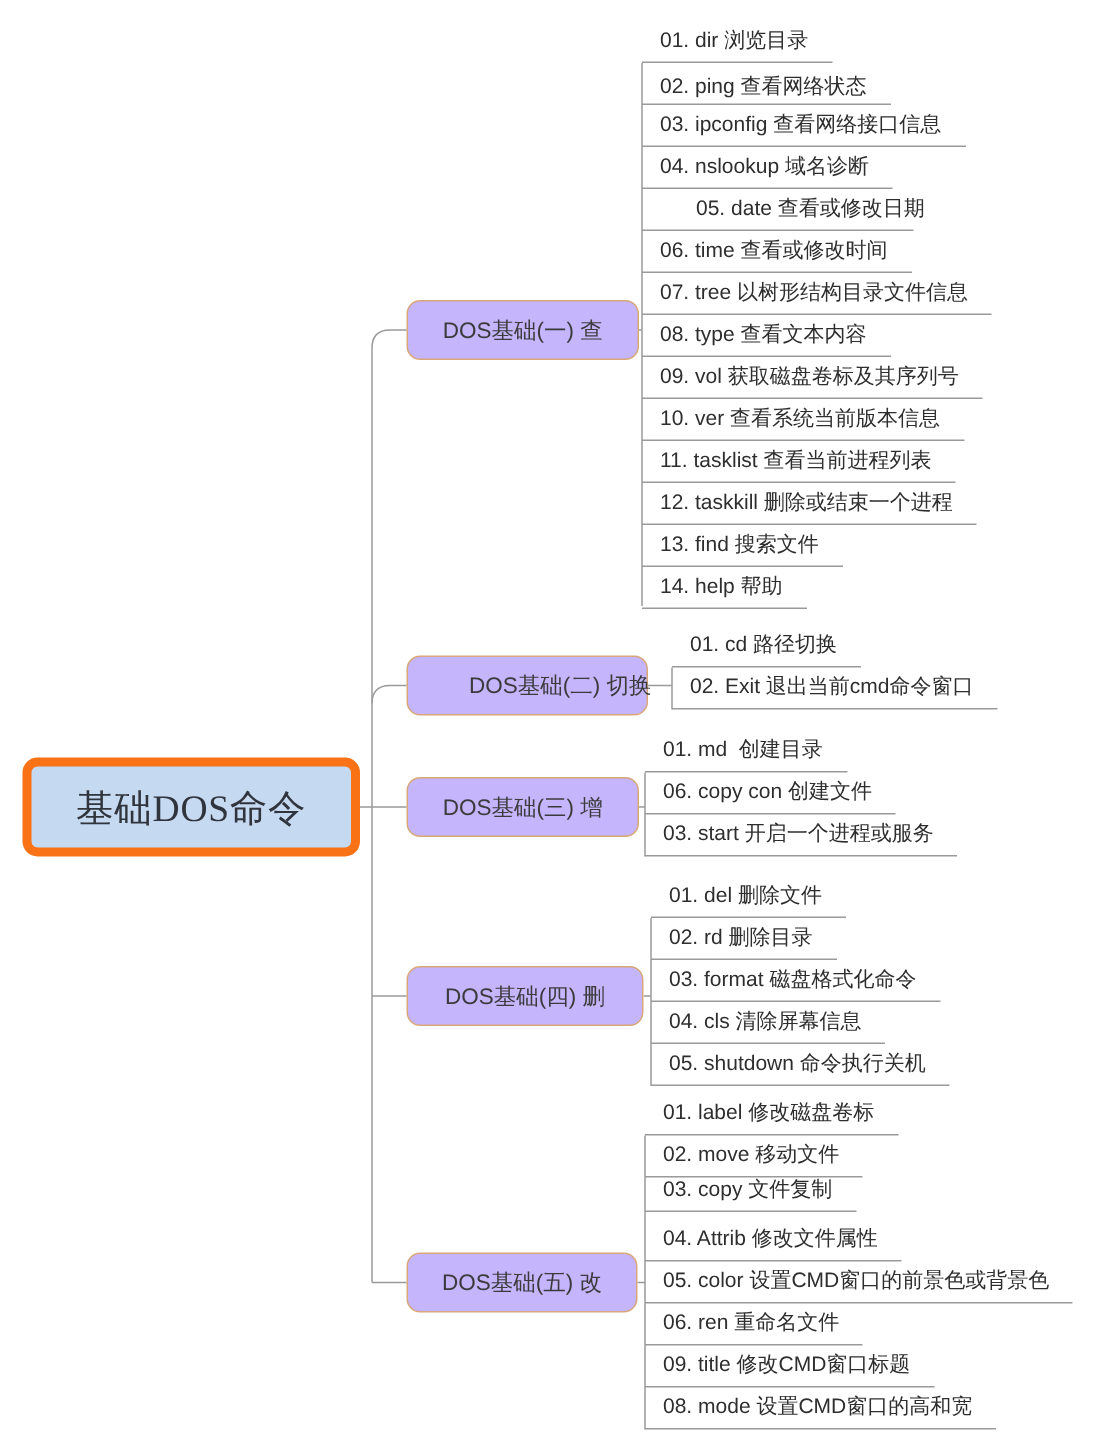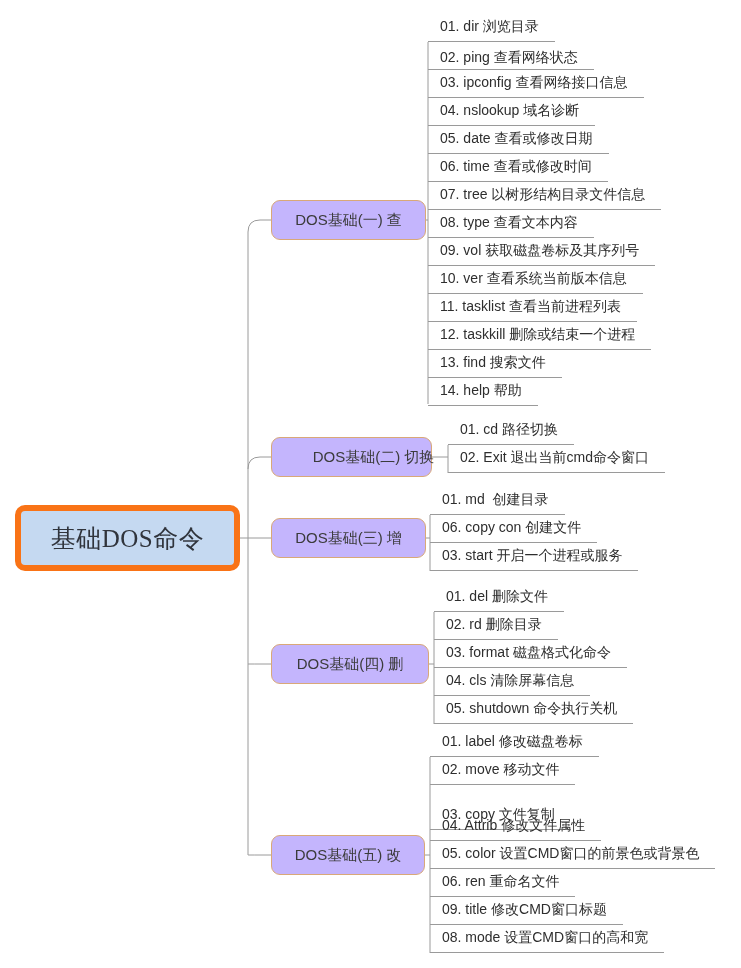--- a/index.html
+++ b/index.html
@@ -134,21 +134,21 @@
       </div>
       <div class="leaf" style="left: 428px; top: 42px; width: 166px; align-items: flex-end;">
         <span class="leaf-label">02. ping 查看网络状态</span>
       </div>
       <div class="leaf" style="left: 428px; top: 70px; width: 216px;">
         <span class="leaf-label">03. ipconfig 查看网络接口信息</span>
       </div>
       <div class="leaf" style="left: 428px; top: 98px; width: 167px;">
         <span class="leaf-label">04. nslookup 域名诊断</span>
       </div>
-      <div class="leaf" style="left: 428px; top: 126px; width: 181px;">
+      <div class="leaf" style="left: 428px; top: 126px; width: 181px; padding-left: 24px;">
         <span class="leaf-label">05. date 查看或修改日期</span>
       </div>
       <div class="leaf" style="left: 428px; top: 154px; width: 180px;">
         <span class="leaf-label">06. time 查看或修改时间</span>
       </div>
       <div class="leaf" style="left: 428px; top: 182px; width: 233px;">
         <span class="leaf-label">07. tree 以树形结构目录文件信息</span>
       </div>
       <div class="leaf" style="left: 428px; top: 210px; width: 166px;">
         <span class="leaf-label">08. type 查看文本内容</span>
@@ -212,21 +212,21 @@
       </div>
       <div class="branch-node" style="left: 271px; top: 835px; width: 154px;">
         <span class="branch-label">DOS基础(五) 改</span>
       </div>
       <div class="leaf" style="left: 430px; top: 729px; width: 169px;">
         <span class="leaf-label">01. label 修改磁盘卷标</span>
       </div>
       <div class="leaf" style="left: 430px; top: 757px; width: 145px;">
         <span class="leaf-label">02. move 移动文件</span>
       </div>
-      <div class="leaf" style="left: 430px; top: 802px; width: 141px; text-align: right;">
+      <div class="leaf" style="left: 430px; top: 780px; width: 141px; text-align: right;">
         <span class="leaf-label">03. copy 文件复制</span>
       </div>
       <div class="leaf" style="left: 430px; top: 813px; width: 171px;">
         <span class="leaf-label">04. Attrib 修改文件属性</span>
       </div>
       <div class="leaf" style="left: 430px; top: 841px; width: 285px;">
         <span class="leaf-label">05. color 设置CMD窗口的前景色或背景色</span>
       </div>
       <div class="leaf" style="left: 430px; top: 869px; width: 145px;">
         <span class="leaf-label">06. ren 重命名文件</span>

